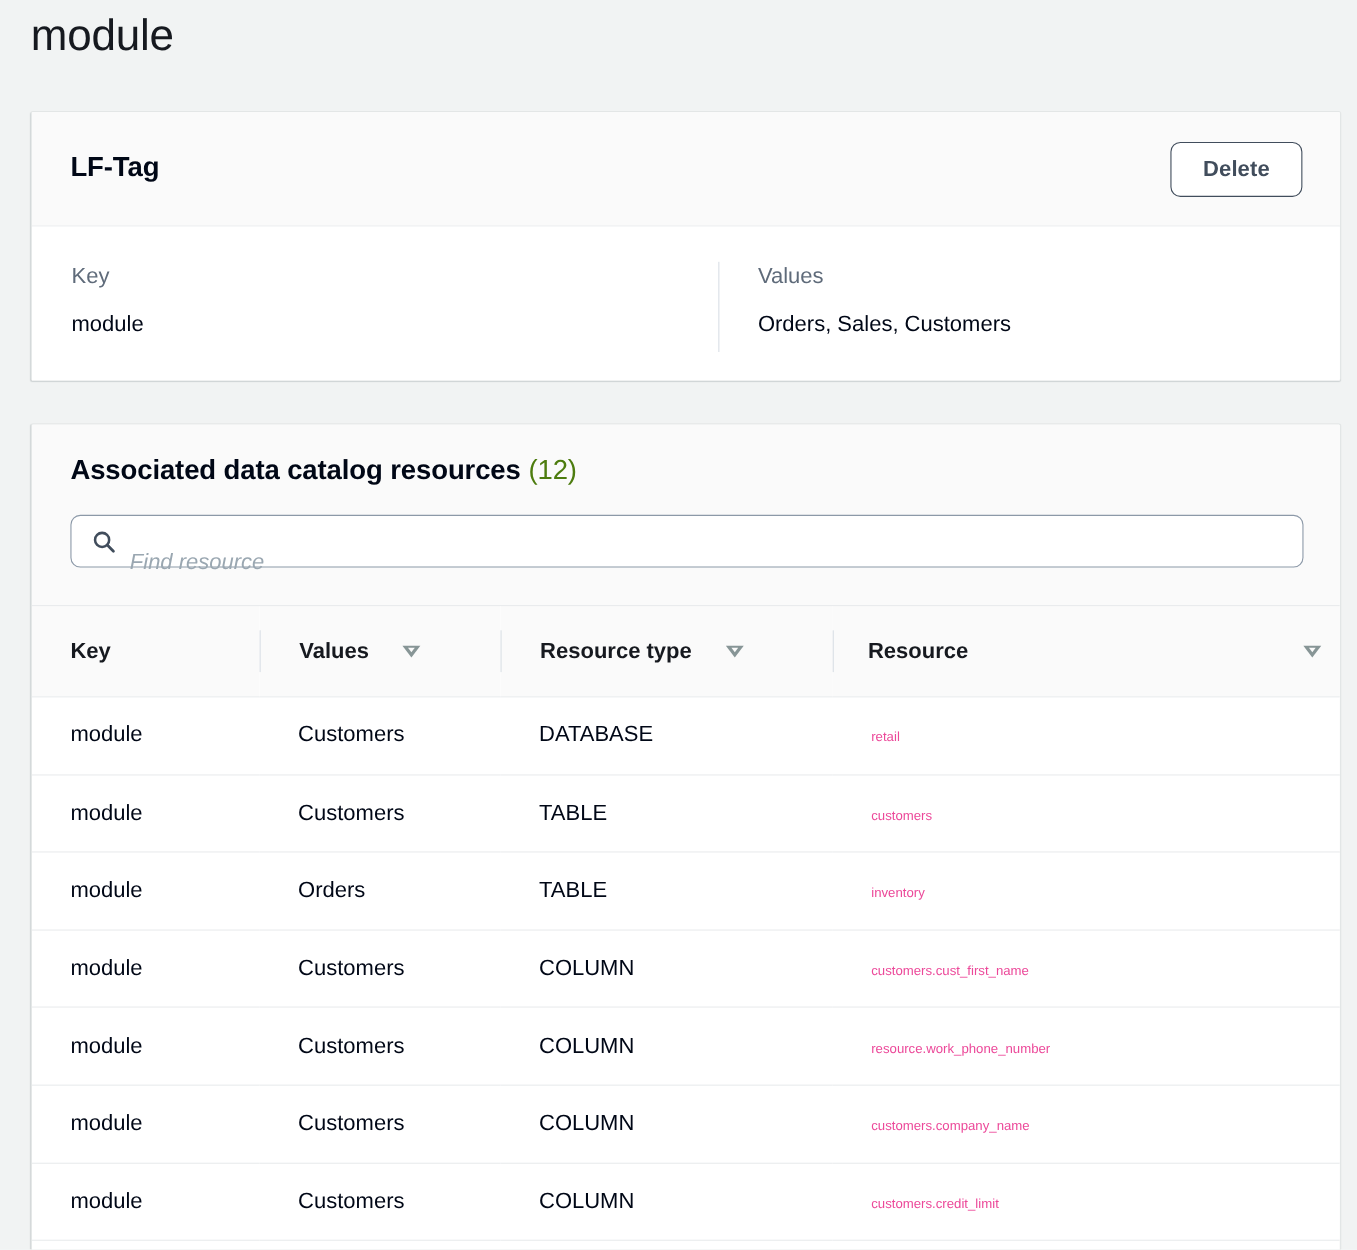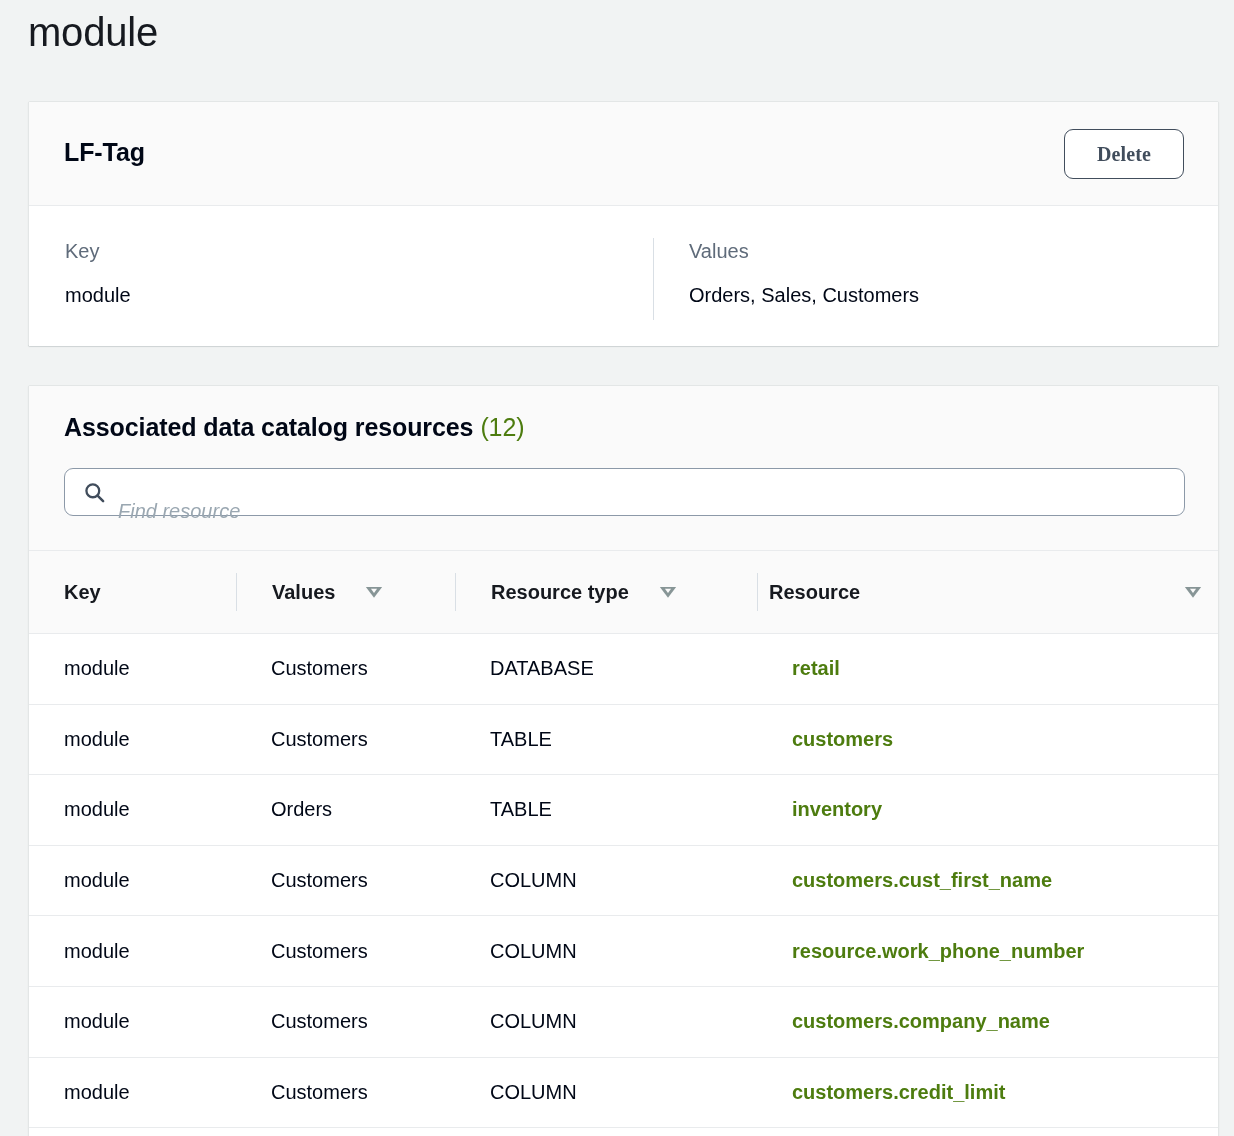--- a/index.html
+++ b/index.html
@@ -76,21 +76,21 @@
   }
 
   .btn {
     height: 50px;
     min-width: 120px;
     padding: 0 26px;
     background: #ffffff;
     border: 1.6px solid #414d5c;
     border-radius: 9px;
     color: #414d5c;
-    font-family: Liberation Serif, serif;
+    font-family: Liberation Sans, sans-serif;
     font-size: 20px;
     font-weight: 700;
     cursor: pointer;
     display: flex;
     align-items: center;
     justify-content: center;
     letter-spacing: 0.1px;
   }
 
   .lftag-body {
@@ -221,21 +221,21 @@
 
   .th-inner {
     display: flex;
     align-items: center;
     height: 82px;
     padding-left: 35px;
     padding-right: 14px;
   }
   th.c-values .th-inner,
   th.c-type .th-inner { padding-left: 36px; }
-  th.c-res .th-inner  { padding-left: 12px; text-align: right; }
+  th.c-res .th-inner  { padding-left: 32px; text-align: right; }
 
   .th-sep {
     position: absolute;
     left: 0;
     top: 22px;
     width: 1px;
     height: 38px;
     background: #d9dfe5;
   }
 
@@ -258,25 +258,24 @@
     padding: 0 14px 0 35px;
     vertical-align: middle;
     white-space: nowrap;
     overflow: hidden;
     text-overflow: ellipsis;
   }
   td.c-values, td.c-type { padding-left: 36px; }
   td.c-res { padding-left: 32px; }
 
   .res-link {
-    color: #4d7c0f;
+    color: #ec4899;
     text-decoration: none;
     cursor: pointer;
-    font-size: 20px;
-    font-weight: bold;
+    font-size: 12px;
   }
 
   col.w-key    { width: 207px; }
   col.w-values { width: 219px; }
   col.w-type   { width: 302px; }
   col.w-res    { width: 461px; }
 </style>
 </head>
 <body>
 

